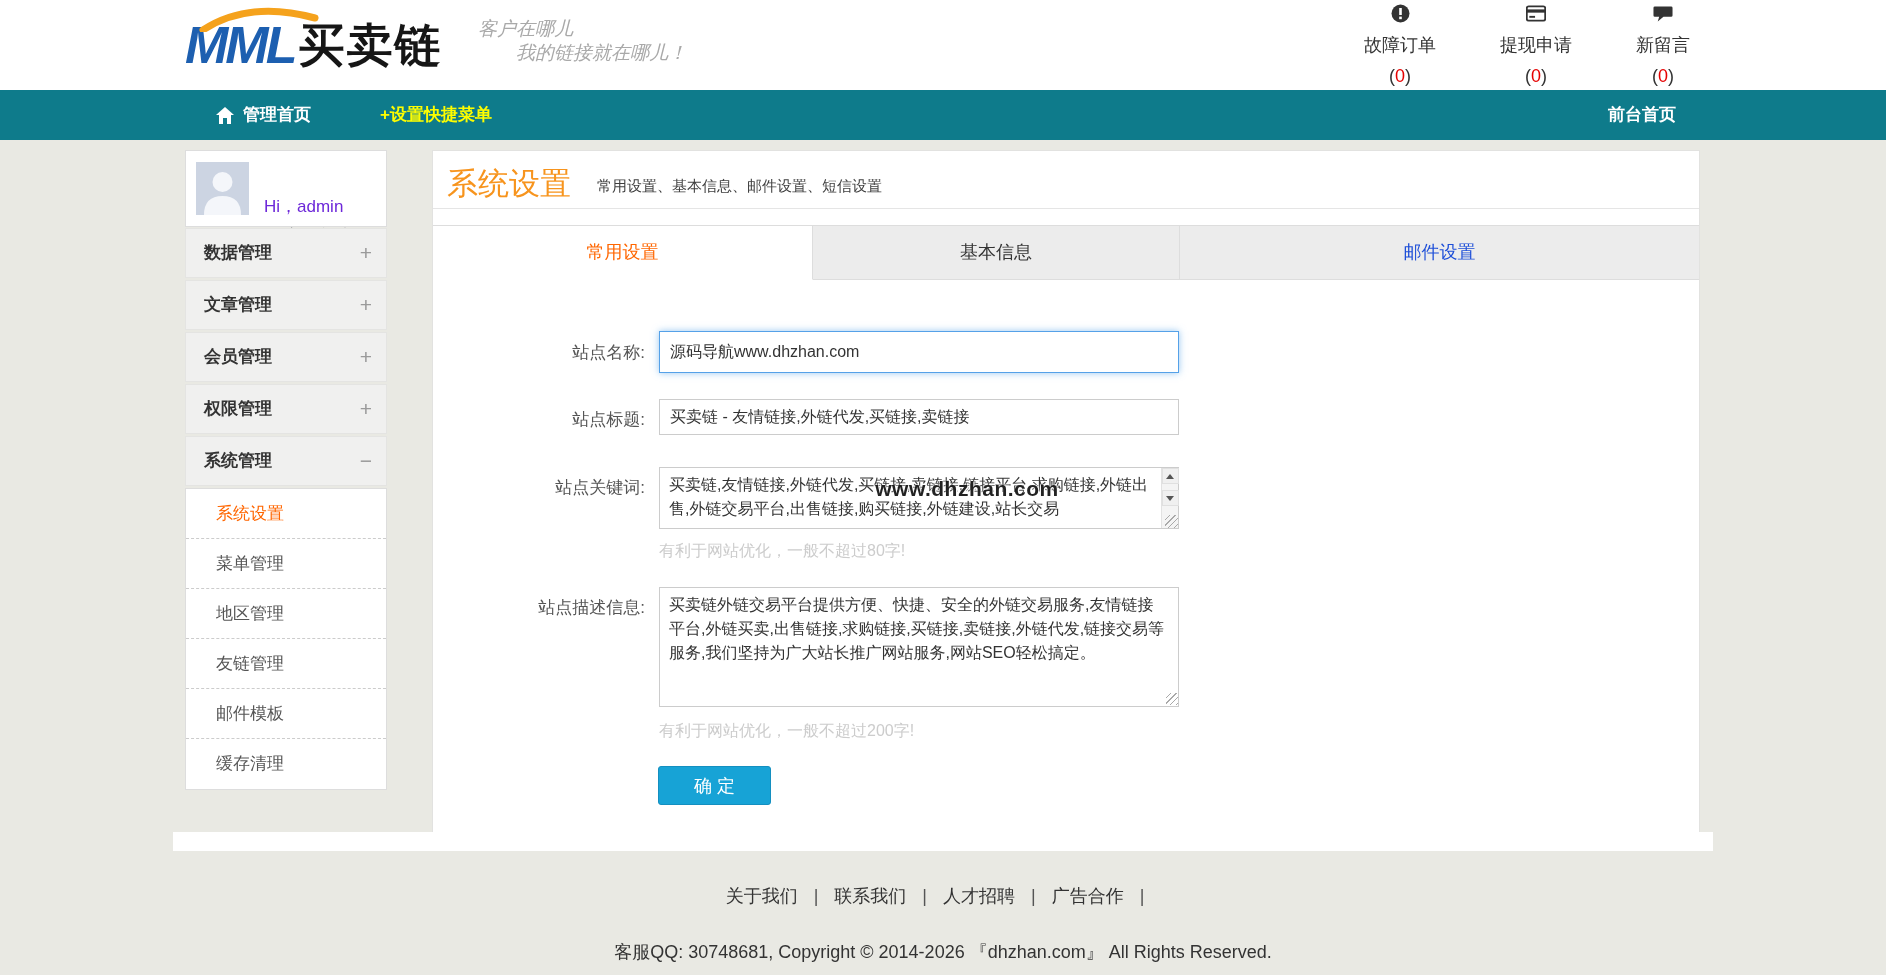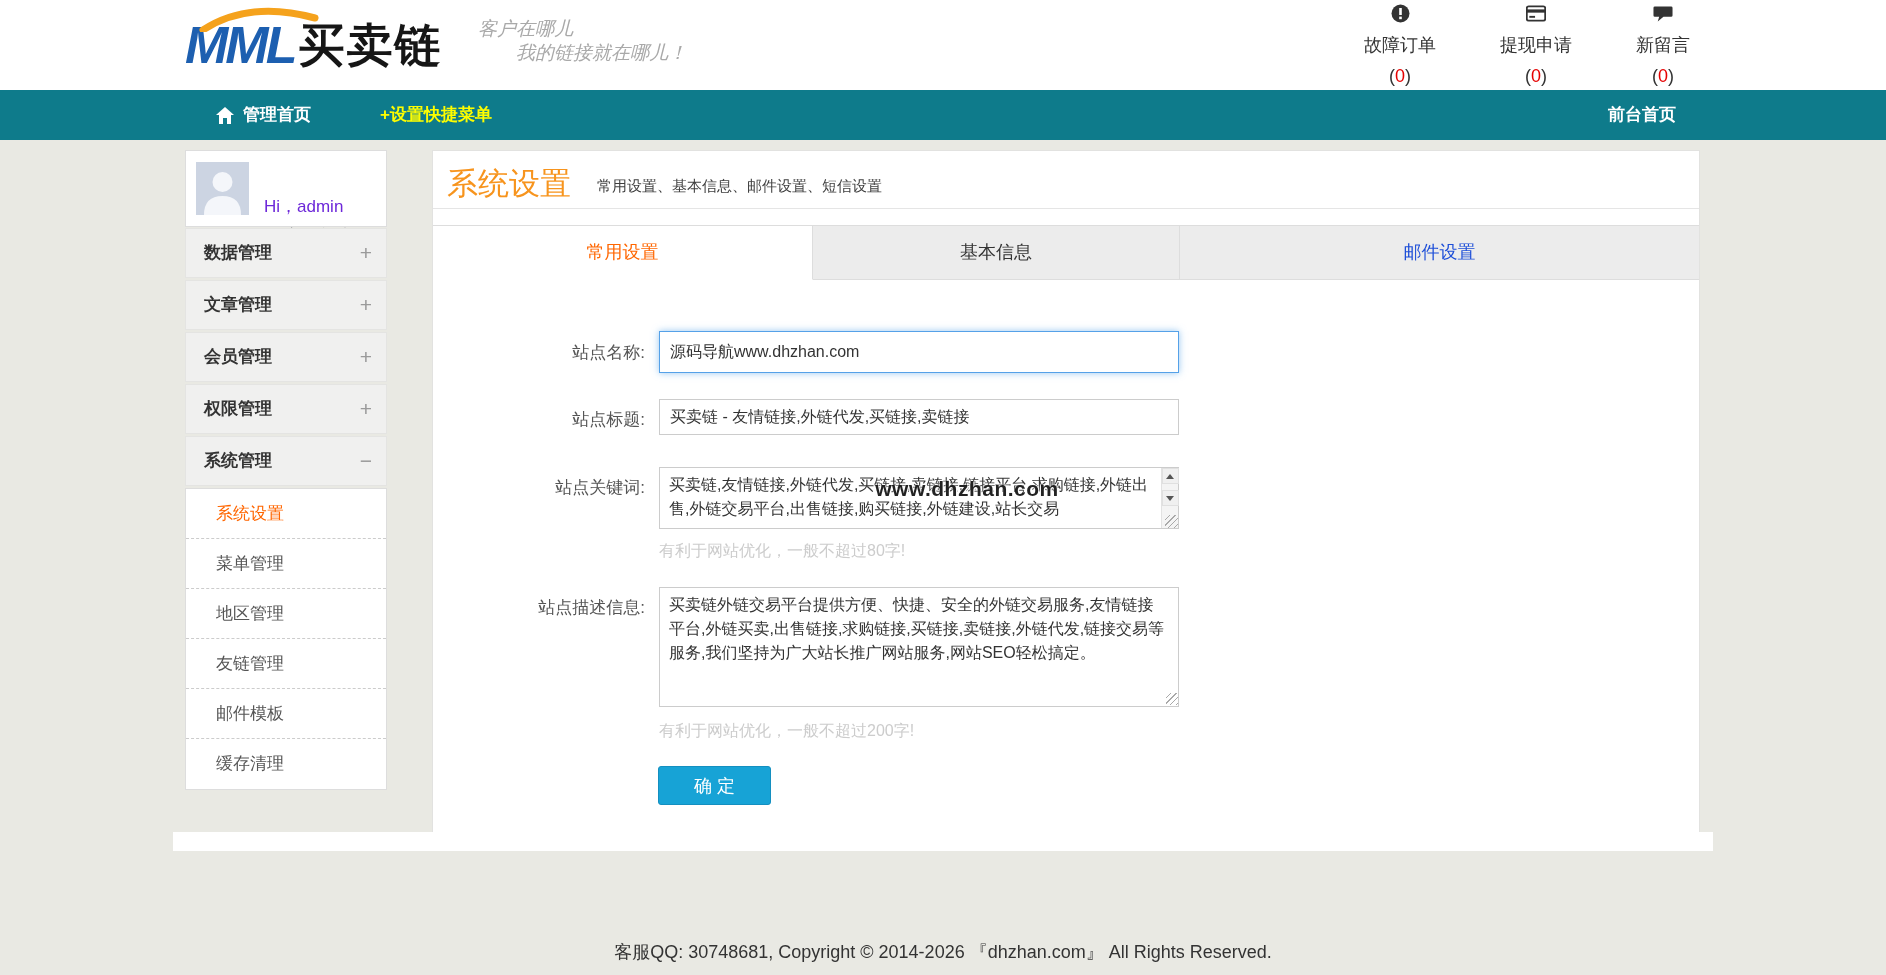--- a/index.html
+++ b/index.html
@@ -263,15 +263,18 @@
     <textarea class="ta" style="top: 436px; height: 120px;">买卖链外链交易平台提供方便、快捷、安全的外链交易服务,友情链接平台,外链买卖,出售链接,求购链接,买链接,卖链接,外链代发,链接交易等服务,我们坚持为广大站长推广网站服务,网站SEO轻松搞定。</textarea>
     <div class="grip2"></div>
     <div class="hint" style="top:570px">有利于网站优化，一般不超过200字!</div>
 
     <button class="submit-btn">确 定</button>
   </div>
 
   <div class="watermark">www.dhzhan.com</div>
 
   <div class="white-strip"></div>
+  <div class="footer-links">
+    <span class="flink">关于我们</span><span class="sep">|</span><span class="flink">联系我们</span><span class="sep">|</span><span class="flink">人才招聘</span><span class="sep">|</span><span class="flink">广告合作</span><span class="sep">|</span>
+  </div>
   <div class="copyright">客服QQ: 30748681, Copyright © 2014-2026 『dhzhan.com』 All Rights Reserved.</div>
 
 </div>
 
 </body></html>

